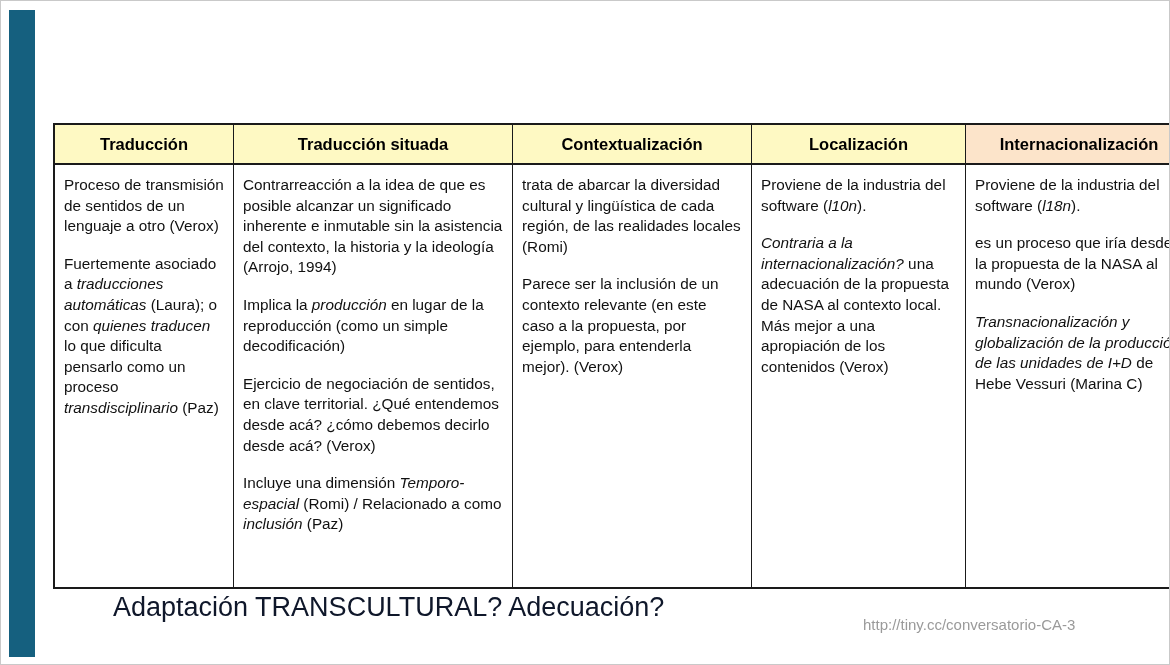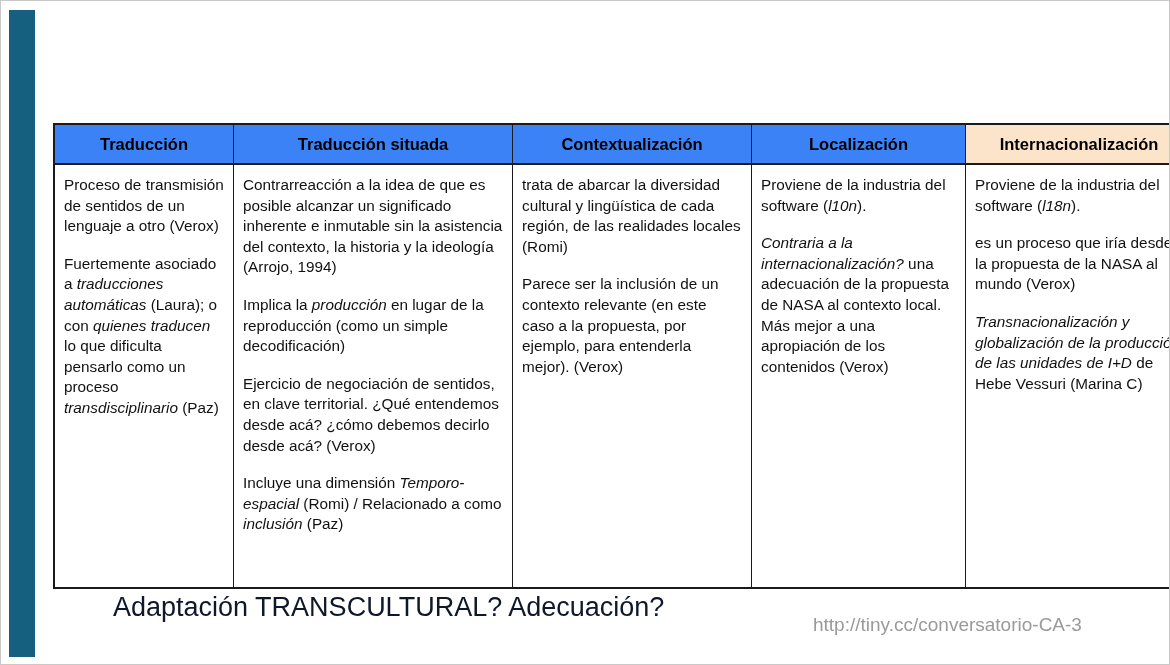--- a/index.html
+++ b/index.html
@@ -49,21 +49,21 @@
     table-layout: fixed;
     border: 2px solid #1a1a1a;
   }
   table.ideas th,
   table.ideas td {
     border: 1px solid #1a1a1a;
     vertical-align: top;
     padding: 0;
   }
   table.ideas thead th {
-    background: #3b82f6;
+    background: #fef9c3;
     text-align: center;
     font-weight: bold;
     font-size: 16.5px;
     line-height: 20px;
     padding: 9px 4px 9px 4px;
     border-bottom: 2px solid #1a1a1a;
     color: #000000;
   }
   table.ideas thead th.accent {
     background: #fce4ca;
@@ -89,23 +89,23 @@
     position: absolute;
     left: 112px;
     top: 588px;
     font-size: 27px;
     line-height: 36px;
     color: #0f172a;
     white-space: nowrap;
   }
   .url-note {
     position: absolute;
-    left: 812px;
+    left: 862px;
     top: 612px;
-    font-size: 19px;
+    font-size: 15px;
     line-height: 24px;
     color: #9a9a9a;
     white-space: nowrap;
   }
 </style>
 </head>
 <body>
 
 <div class="slide">
 

